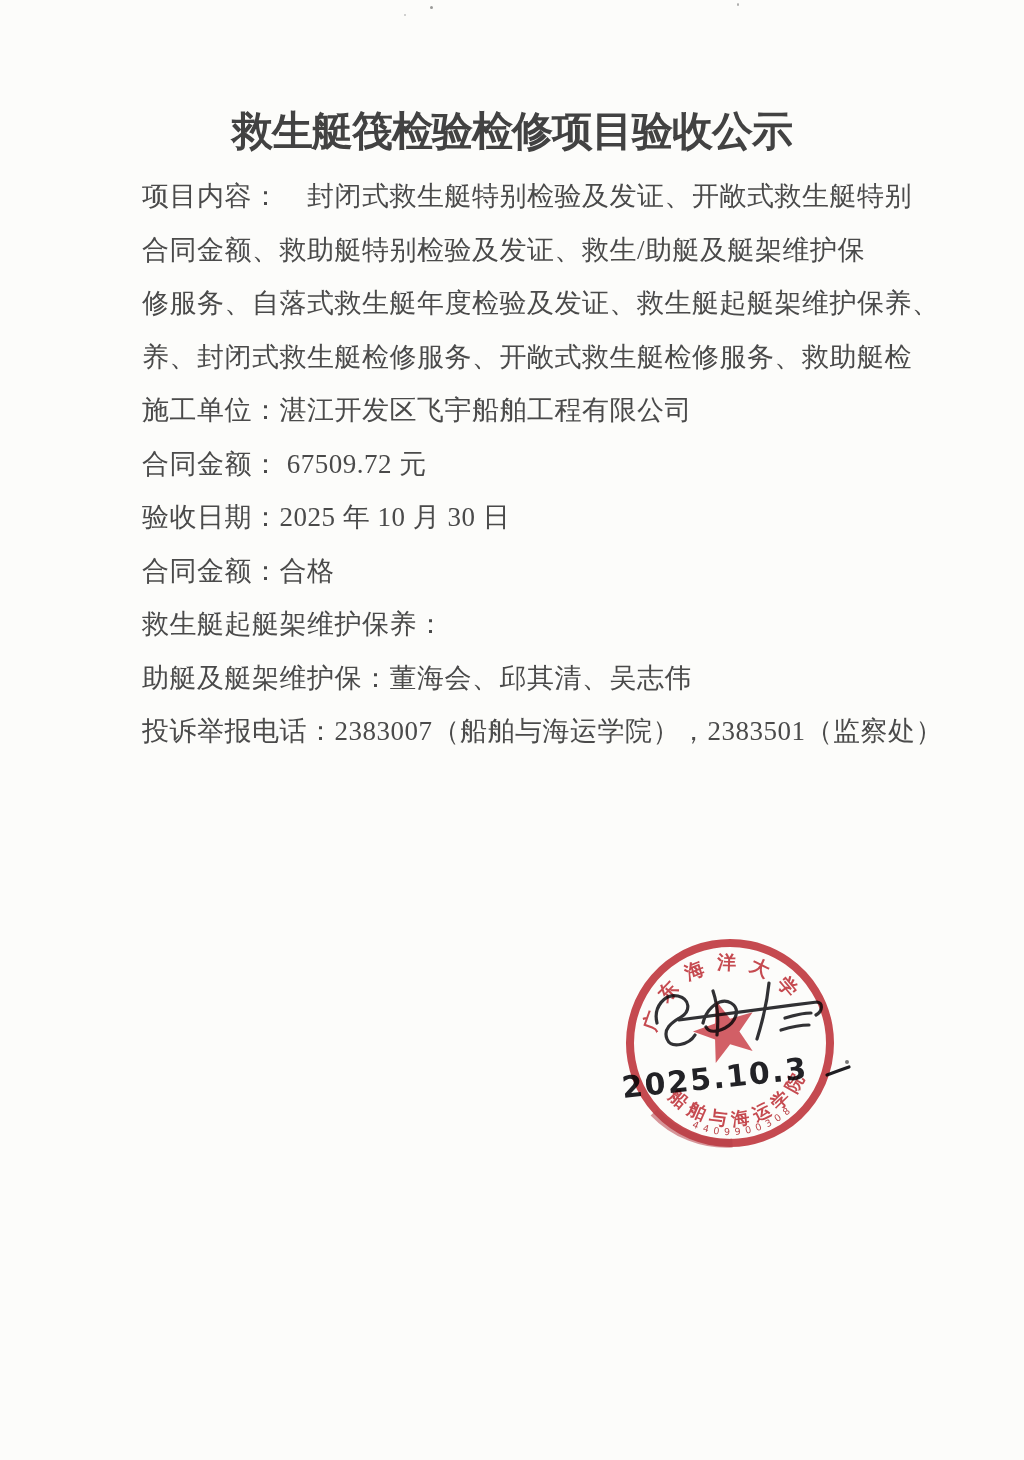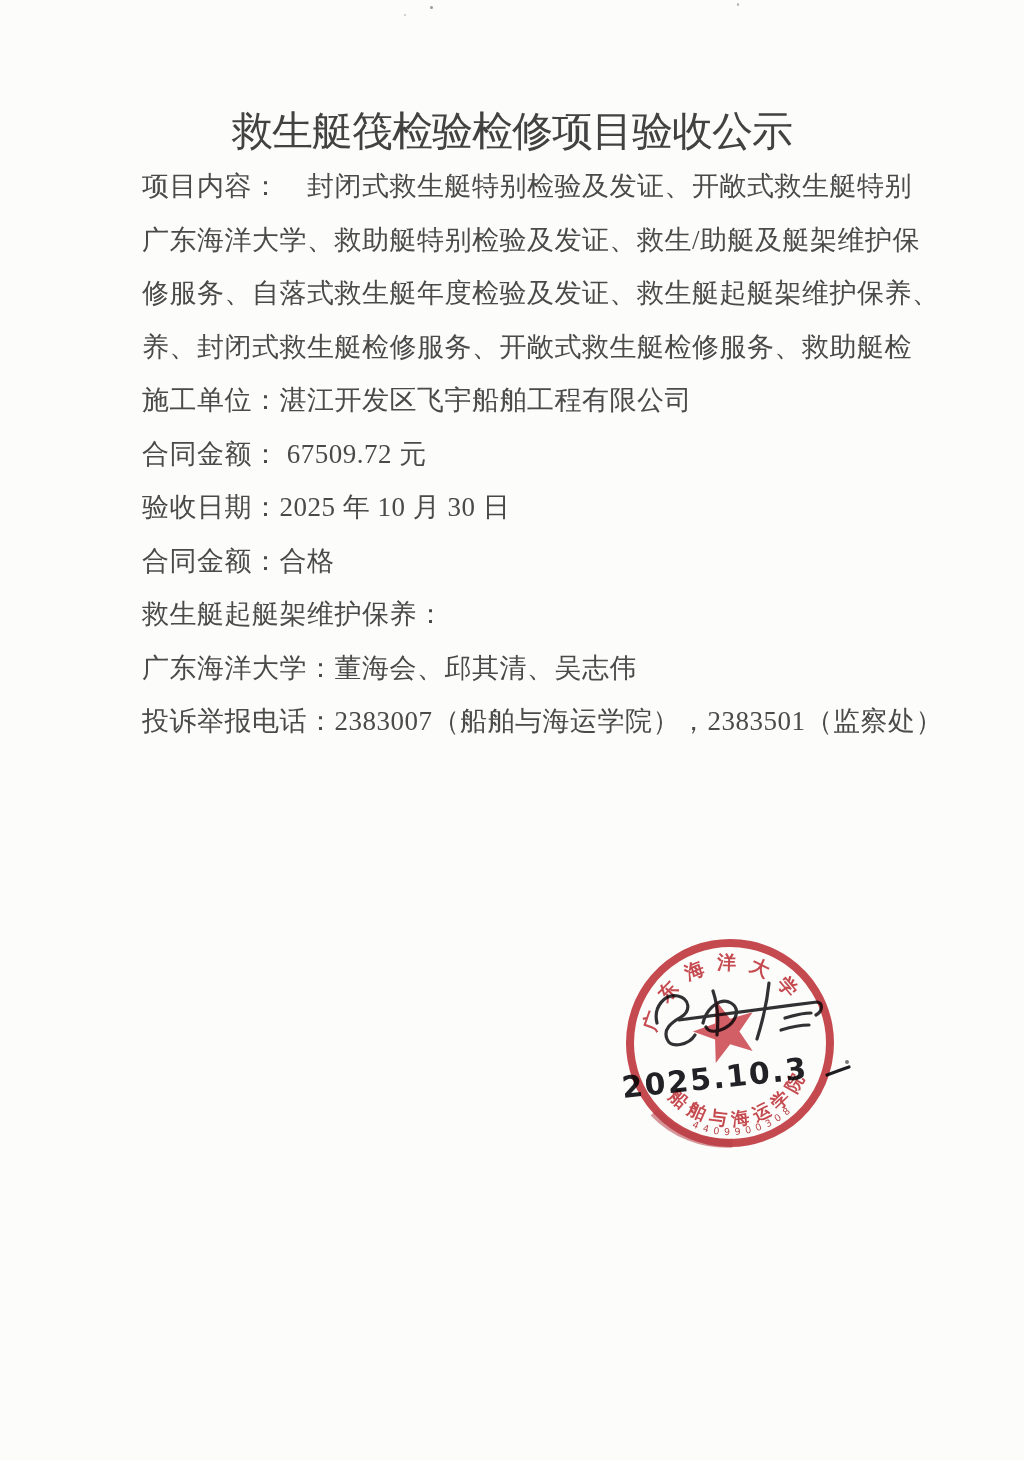--- a/index.html
+++ b/index.html
@@ -10,27 +10,27 @@
     background:#fcfcfa;
     overflow:hidden;
     font-family:"Liberation Serif","DejaVu Serif",serif;
     color:#474747;
   }
   .doc-title{
     position:absolute;
     top:104px;left:0;width:100%;
     text-align:center;
     font-size:41px;
-    font-weight:400;
+    font-weight:700;
     letter-spacing:-1px;
     color:#424242;
   }
   .doc-body{
     position:absolute;
-    left:142px;top:160px;width:760px;
+    left:142px;top:170px;width:760px;
   }
   .line{
     height:53.5px;
     line-height:53.5px;
     font-size:27px;
     letter-spacing:0.5px;
     white-space:nowrap;
     color:#4a4a4a;
   }
   .seal-wrap{
@@ -57,29 +57,29 @@
 </style>
 </head>
 <body>
 
 <div class="page">
 
   <div class="doc-title">救生艇筏检验检修项目验收公示</div>
 
   <div class="doc-body">
     <div class="line">项目内容：　封闭式救生艇特别检验及发证、开敞式救生艇特别</div>
-    <div class="line">广东海洋大学、救助艇特别检验及发证、救生/助艇及艇架维护保</div>
+    <div class="line">合同金额、救助艇特别检验及发证、救生/助艇及艇架维护保</div>
     <div class="line">修服务、自落式救生艇年度检验及发证、救生艇起艇架维护保养、</div>
     <div class="line">养、封闭式救生艇检修服务、开敞式救生艇检修服务、救助艇检</div>
     <div class="line">施工单位：湛江开发区飞宇船舶工程有限公司</div>
     <div class="line">合同金额： 67509.72 元</div>
     <div class="line">验收日期：2025 年 10 月 30 日</div>
     <div class="line">合同金额：合格</div>
     <div class="line">救生艇起艇架维护保养：</div>
-    <div class="line">广东海洋大学：董海会、邱其清、吴志伟</div>
+    <div class="line">助艇及艇架维护保：董海会、邱其清、吴志伟</div>
     <div class="line">投诉举报电话：2383007（船舶与海运学院），2383501（监察处）</div>
   </div>
 
   <div class="seal-wrap">
     <svg width="270" height="240" viewBox="0 0 270 240" xmlns="http://www.w3.org/2000/svg">
       <defs>
         <path id="arcTop" d="M 62.1 107.2 A 74 74 0 0 1 207.9 107.2" fill="none"></path>
         <path id="arcDept" d="M 60.7 154.7 A 82 82 0 0 0 209.3 154.7" fill="none"></path>
         <path id="arcCode" d="M 66.6 181.6 A 92 92 0 0 0 203.4 181.6" fill="none"></path>
       </defs>

